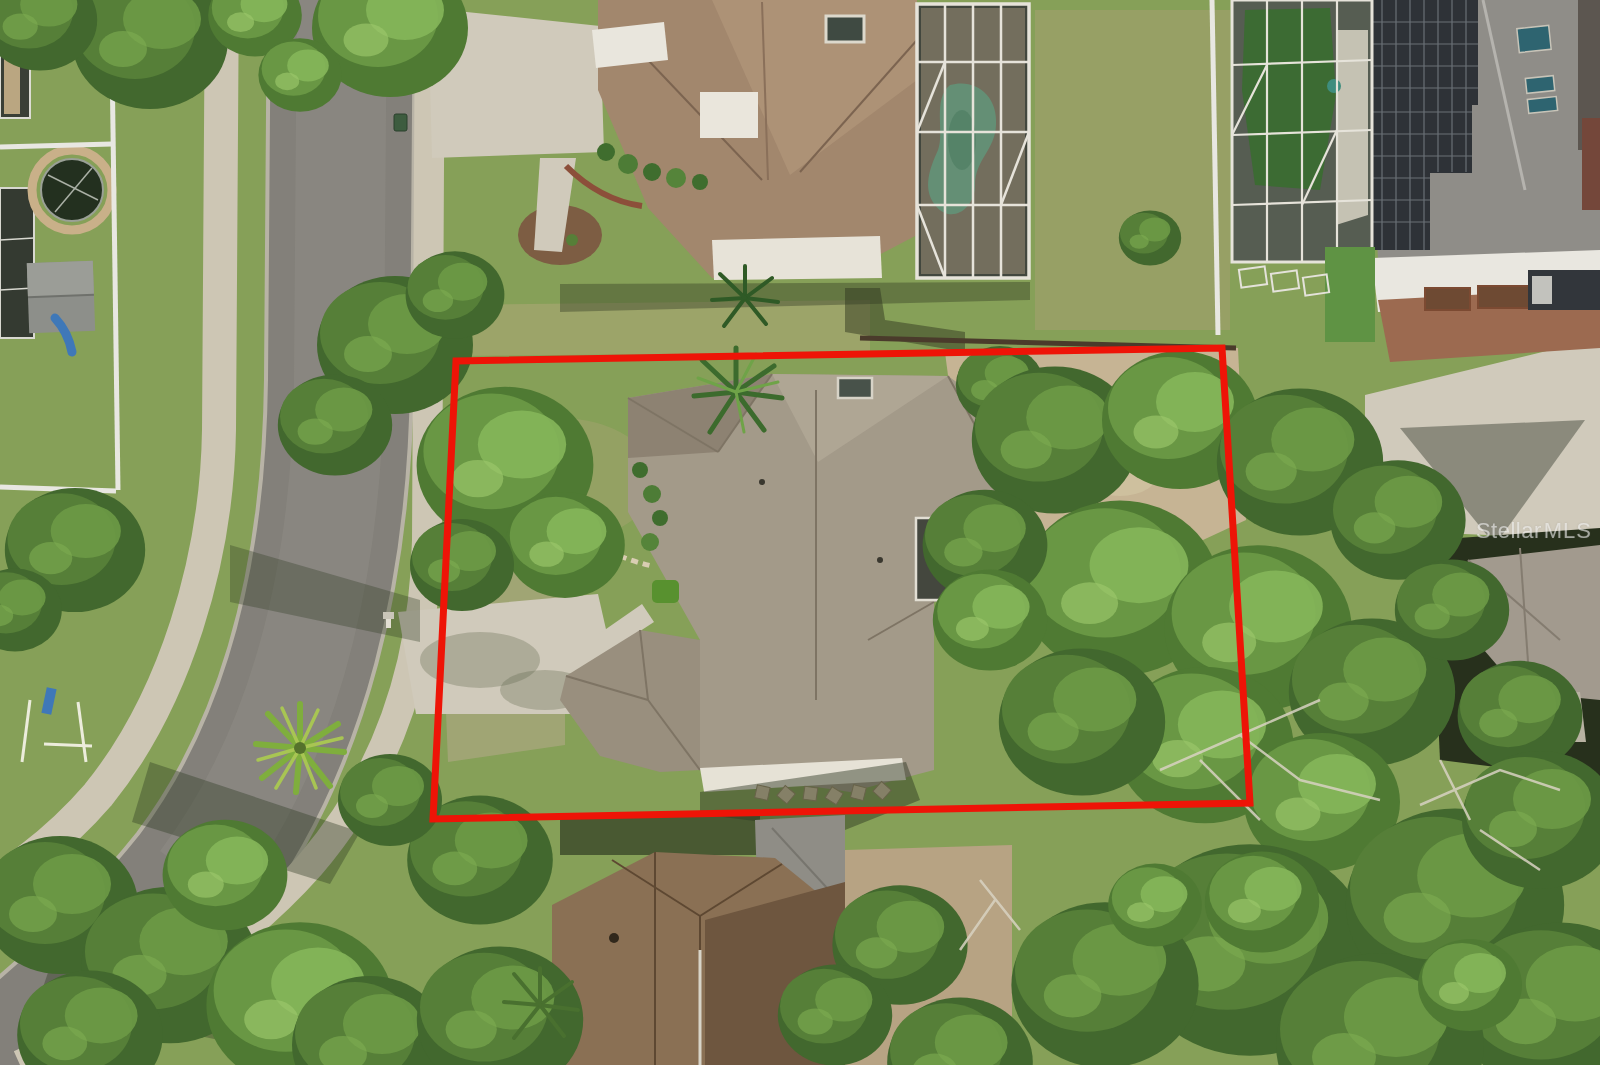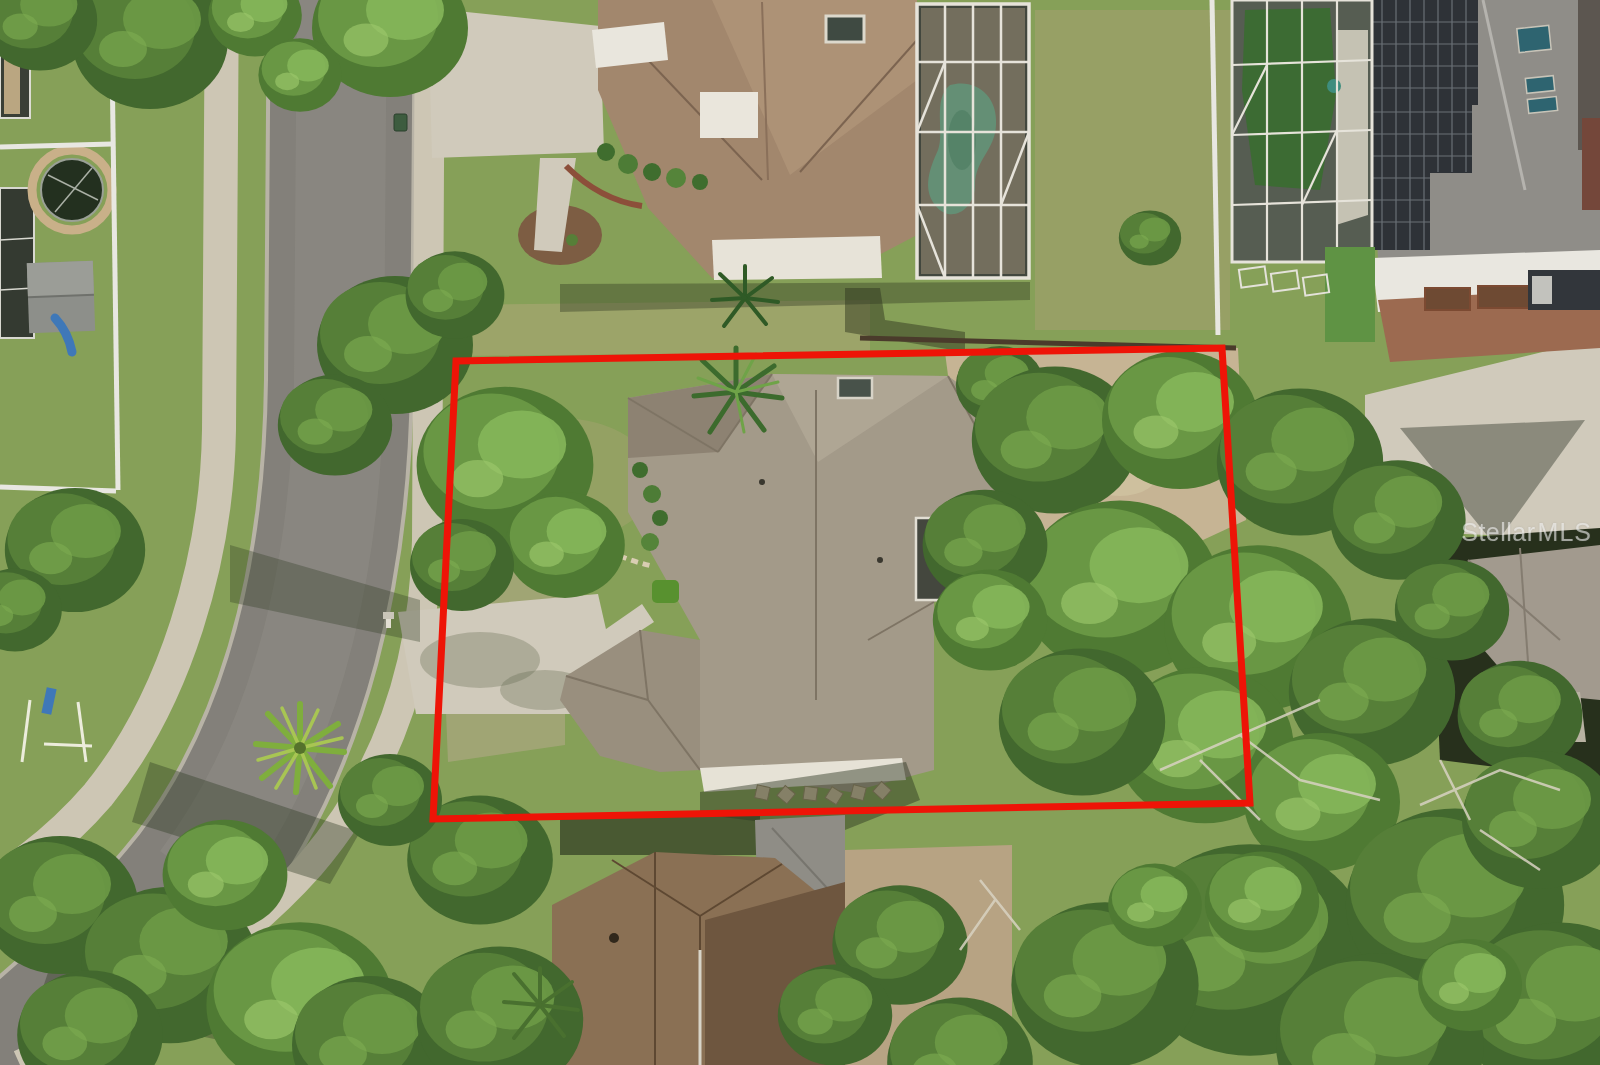--- a/index.html
+++ b/index.html
@@ -1,19 +1,19 @@
 <!DOCTYPE html>
 <html><head>
 <meta charset="utf-8">
 <style>
   html,body{margin:0;padding:0;background:#222;font-family:"Liberation Sans",sans-serif;}
   #photo{position:relative;width:1600px;height:1065px;overflow:hidden;background:#87a05c;}
   #photo svg{display:block;position:absolute;inset:0;}
   .wm{position:absolute;top:518px;right:8px;color:rgba(255,255,255,0.55);
-      font-size:25px;letter-spacing:.5px;white-space:nowrap;user-select:none;
+      font-size:22px;letter-spacing:.5px;white-space:nowrap;user-select:none;
       text-shadow:0 0 2px rgba(120,120,120,0.25);text-align:right;}
   .wm .thin{font-weight:300;letter-spacing:1px;margin-left:2px;}
 </style>
 </head>
 <body>
 
 <div id="photo" aria-label="Aerial drone photo of a suburban neighborhood: curved street at left, four houses, dense tree canopy, and a single-family home lot outlined in red">
 <svg width="1600" height="1065" viewBox="0 0 1600 1065">
   <defs>
     <g id="cnp1">

